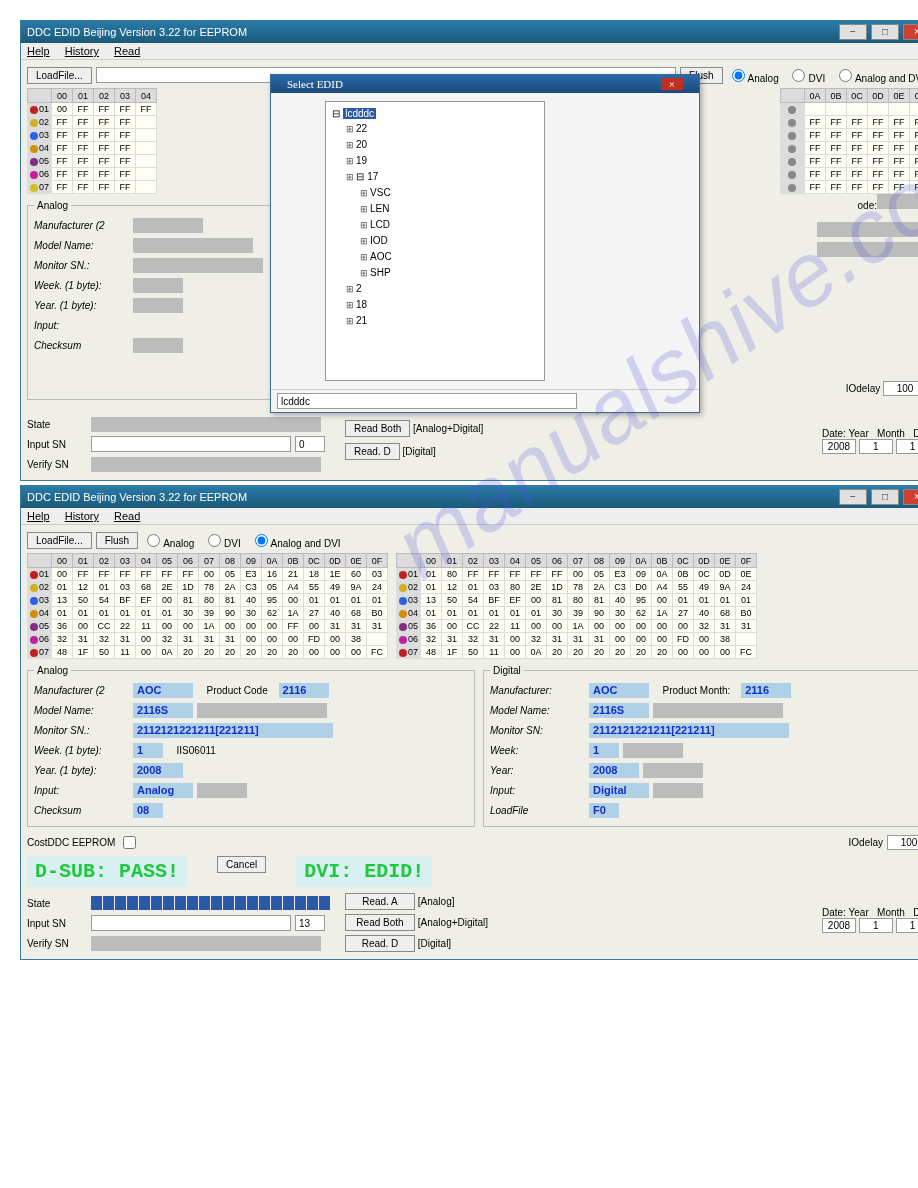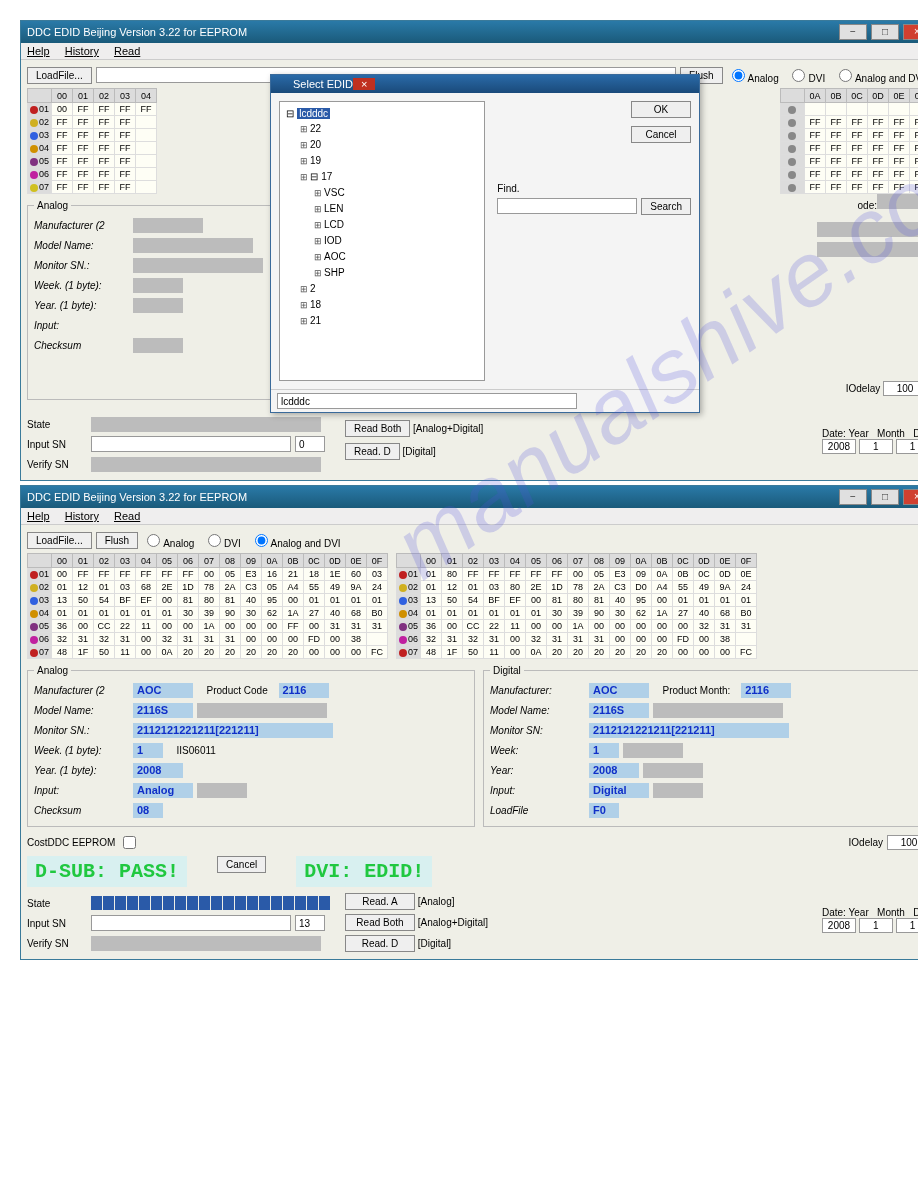--- a/index.html
+++ b/index.html
@@ -18,21 +18,21 @@
   .btn { border:1px solid #888; background:#efefef; padding:2px 8px; font-size:10px; cursor:pointer; }
   .radio-group label { font-size:10px; margin-right:6px; }
   .hex-table { border-collapse:collapse; font-size:9px; }
   .hex-table th { background:#dcdcdc; border:1px solid #bbb; width:21px; height:14px; text-align:center; font-weight:normal; padding:0; }
   .hex-table td { border:1px solid #ddd; width:21px; height:13px; text-align:center; background:#fefef5; padding:0; }
   .hex-table .rowhead { background:#dcdcdc; width:24px; }
   .hex-table .rowhead .ic { display:inline-block; width:8px; height:8px; border-radius:50%; margin-right:1px; vertical-align:middle; }
   .graybox { background:#bcbcbc; height:15px; display:inline-block; }
   .bluebox { background:#b0d0e8; color:#1030c8; font-weight:bold; padding:1px 4px; font-size:11px; display:inline-block; height:15px; }
   .modal { position:absolute; border:1px solid #3a6a9a; background:#f4f4f4; box-shadow:2px 2px 6px rgba(0,0,0,.3); z-index:5; }
-  .modal-title { background:linear-gradient(to bottom,#2a6aa8,#1a4a7a); color:#fff; padding:3px 22px; display:flex; justify-content:flex-start; font-size:11px; }
+  .modal-title { background:linear-gradient(to bottom,#2a6aa8,#1a4a7a); color:#fff; padding:3px 16px; display:flex; justify-content:space-between; font-size:11px;font-family:Liberation Serif, serif; }
   .modal-title .x { background:#c03020; color:#fff; padding:0 8px; cursor:pointer; }
   .tree { background:#fff; border:1px solid #999; padding:4px 6px; font-size:10px; line-height:15px; }
   .tree .sel { background:#2a5aa8; color:#fff; padding:0 2px; }
   .tree ul { list-style:none; margin:0; padding-left:14px; }
   .tree li::before { content:"⊞ "; color:#555; font-size:9px; }
   .pass { background:#d8f0f0; color:#20c840; font-size:20px; font-family:"Courier New",monospace; font-weight:bold; padding:4px 8px; display:inline-block; }
   .progress { display:inline-flex; gap:1px; }
   .progress span { width:11px; height:14px; background:#2a5aa8; display:inline-block; }
   .watermark { position:absolute; top:280px; left:320px; font-size:90px; color:rgba(80,80,220,.22); transform:rotate(-35deg); font-style:italic; pointer-events:none; z-index:20; letter-spacing:1px; font-family:Arial; }
   fieldset { border:1px solid #bbb; padding:4px 6px 6px; margin:6px 0 0; }
@@ -299,21 +299,21 @@
         </div>
       </div>
     </div>
 
     <div class="modal" style="left:250px; top:54px; width:430px;">
       <div class="modal-title">
         <span>Select EDID</span>
         <span class="x">×</span>
       </div>
       <div style="display:flex; padding:8px; gap:12px; background:#f4f4f4;">
-        <div class="tree" style="width:220px; height:280px;">
+        <div class="tree" style="width:220px; height:280px;margin-left:46px;">
           <div>⊟ <span class="sel">lcdddc</span></div>
           <ul>
               <li>22</li>
               <li>20</li>
               <li>19</li>
             </ul>
           <ul>
               <li style="list-style:none">⊟ <span>17</span>
             <ul>
                   <li>VSC</li>
@@ -324,29 +324,20 @@
                   <li>SHP</li>
                 </ul>
           </li>
             </ul>
           <ul>
               <li>2</li>
               <li>18</li>
               <li>21</li>
             </ul>
         </div>
-        <div style="flex:1">
-          <div style="text-align:right"><button class="btn" style="width:60px">OK</button></div>
-          <div style="text-align:right; margin-top:8px;"><button class="btn" style="width:60px">Cancel</button></div>
-          <div style="margin-top:40px;"><span>Find.</span></div>
-          <div style="display:flex; gap:4px; margin-top:4px;">
-            <input class="input" style="flex: 1 1 0%;">
-            <button class="btn">Search</button>
-          </div>
-        </div>
       </div>
       <div style="border-top:1px solid #ccc; padding:3px 6px; background:#f4f4f4;">
         <input class="input" style="width: 300px;" value="lcdddc">
       </div>
     </div>
   </div>
 
   <div class="window">
     <div class="titlebar">
       <span>DDC EDID  Beijing Version 3.22  for EEPROM</span>

